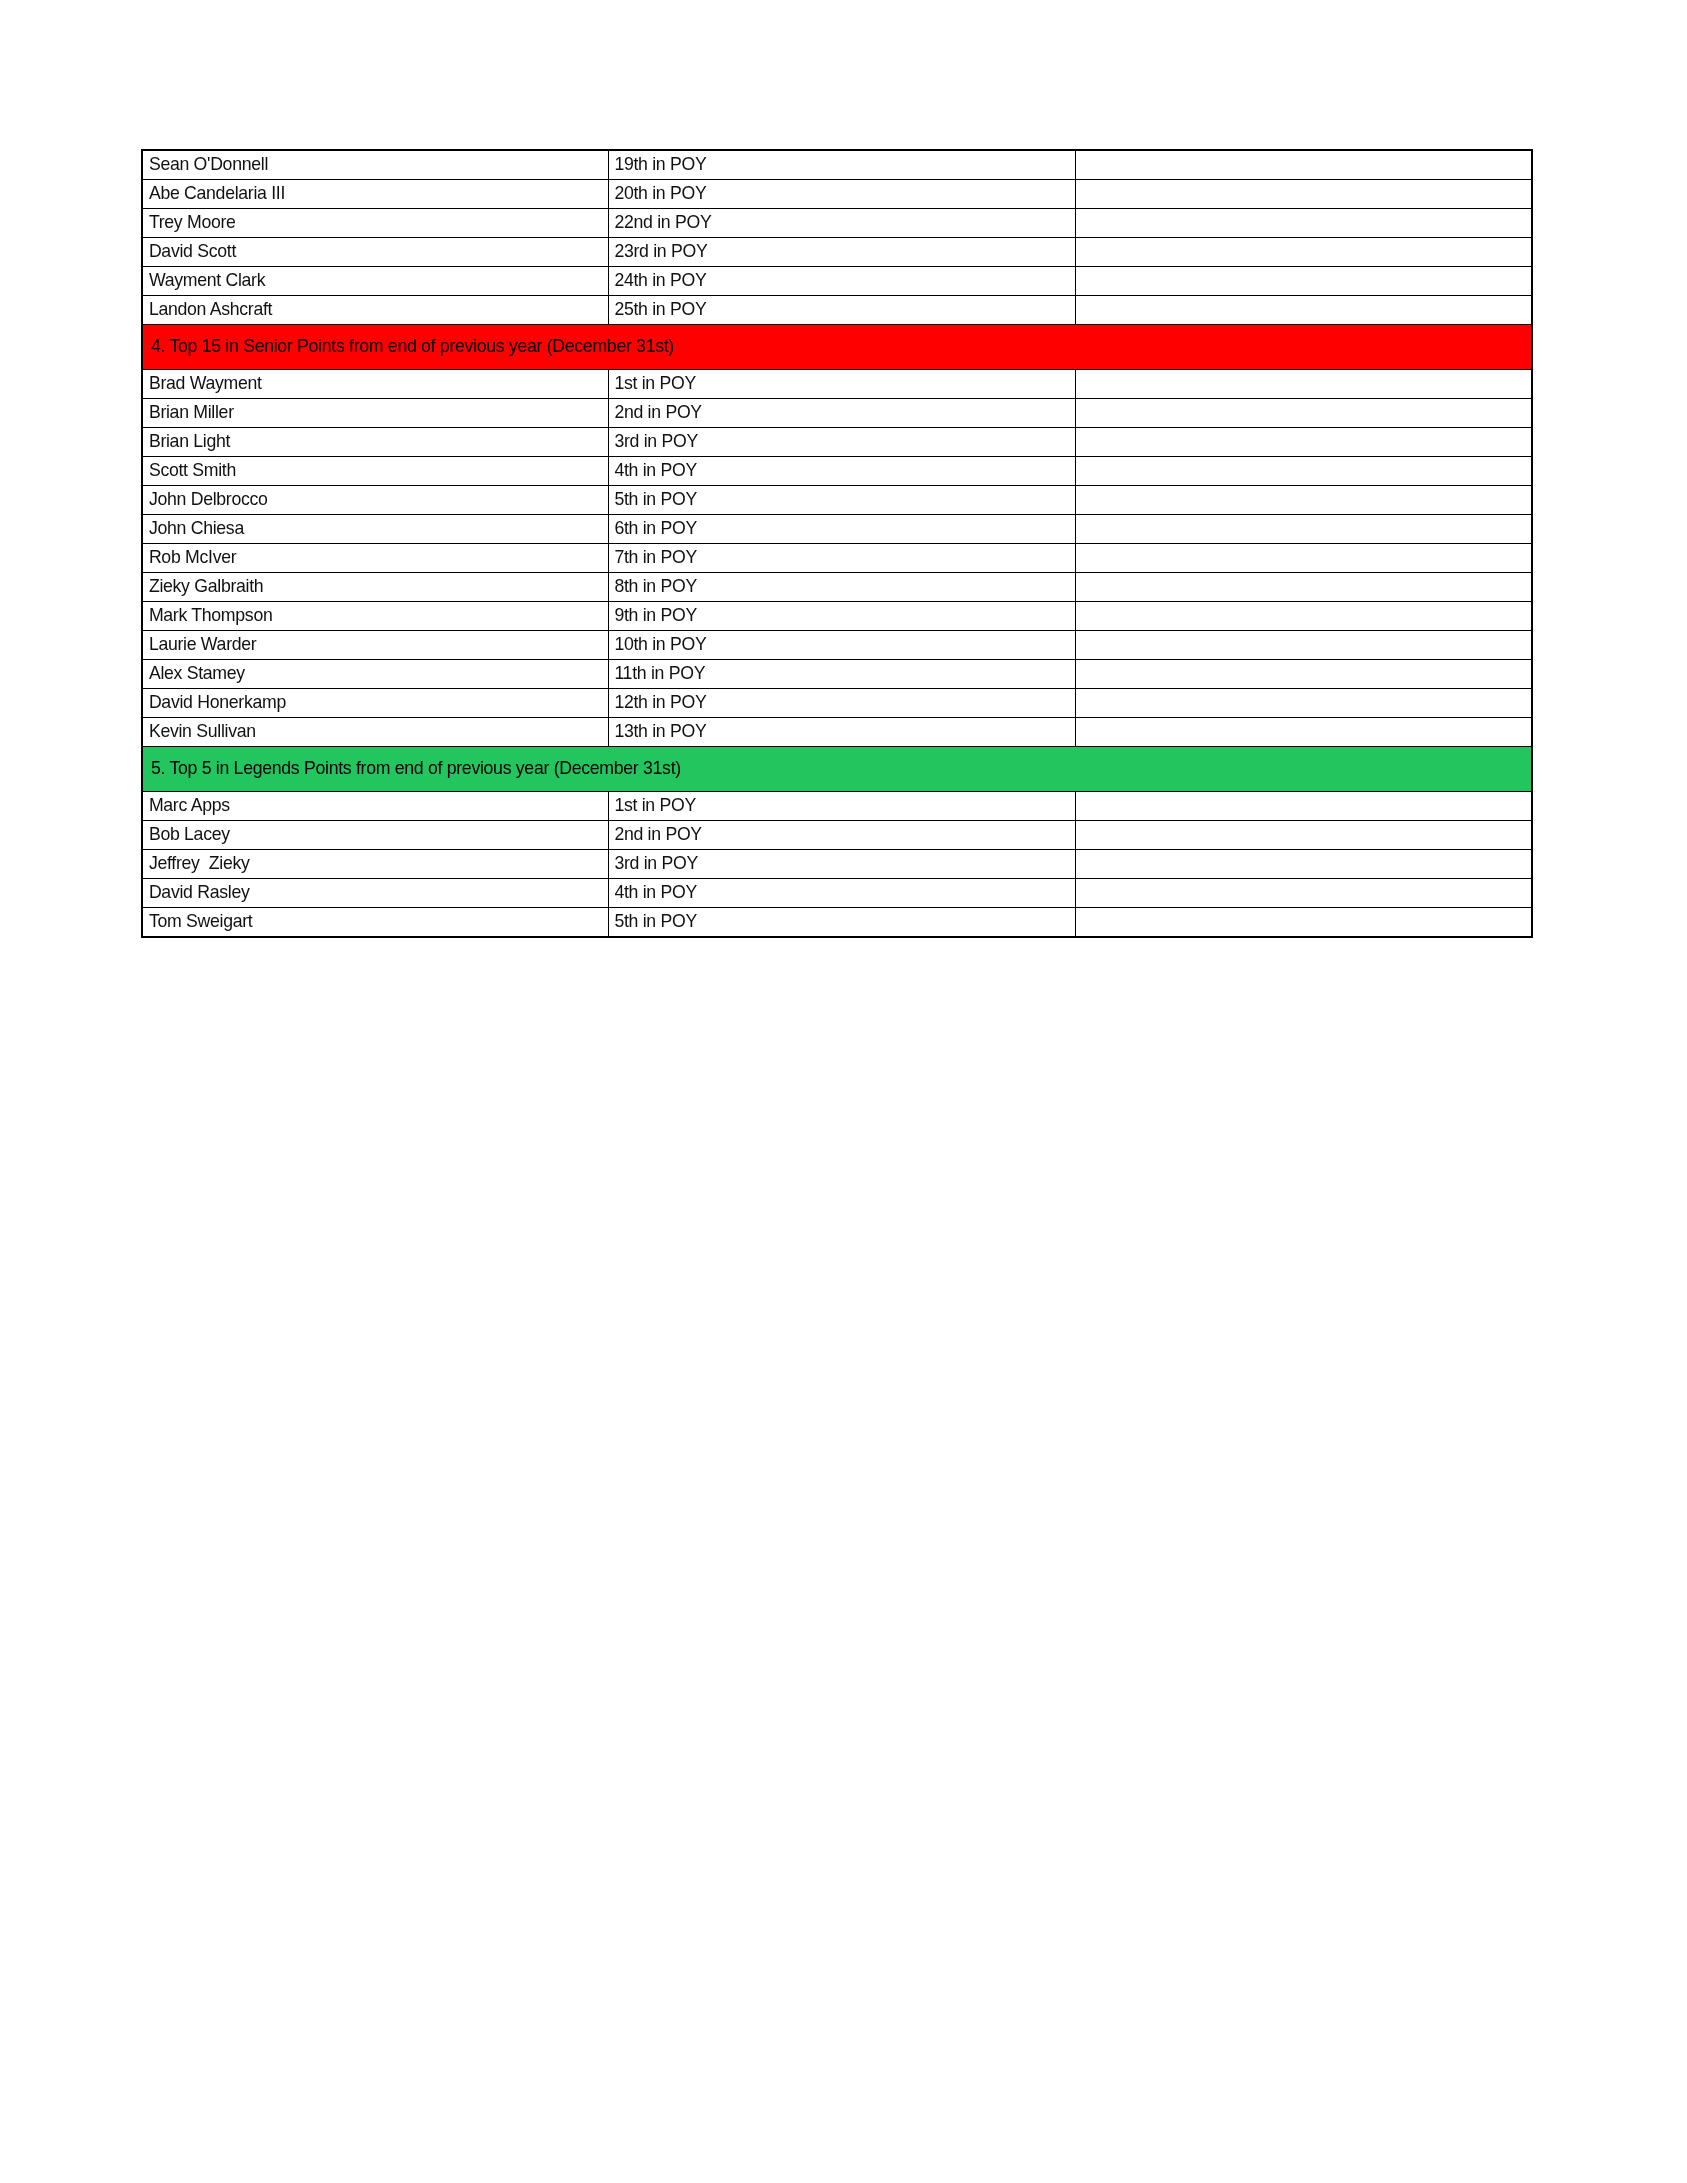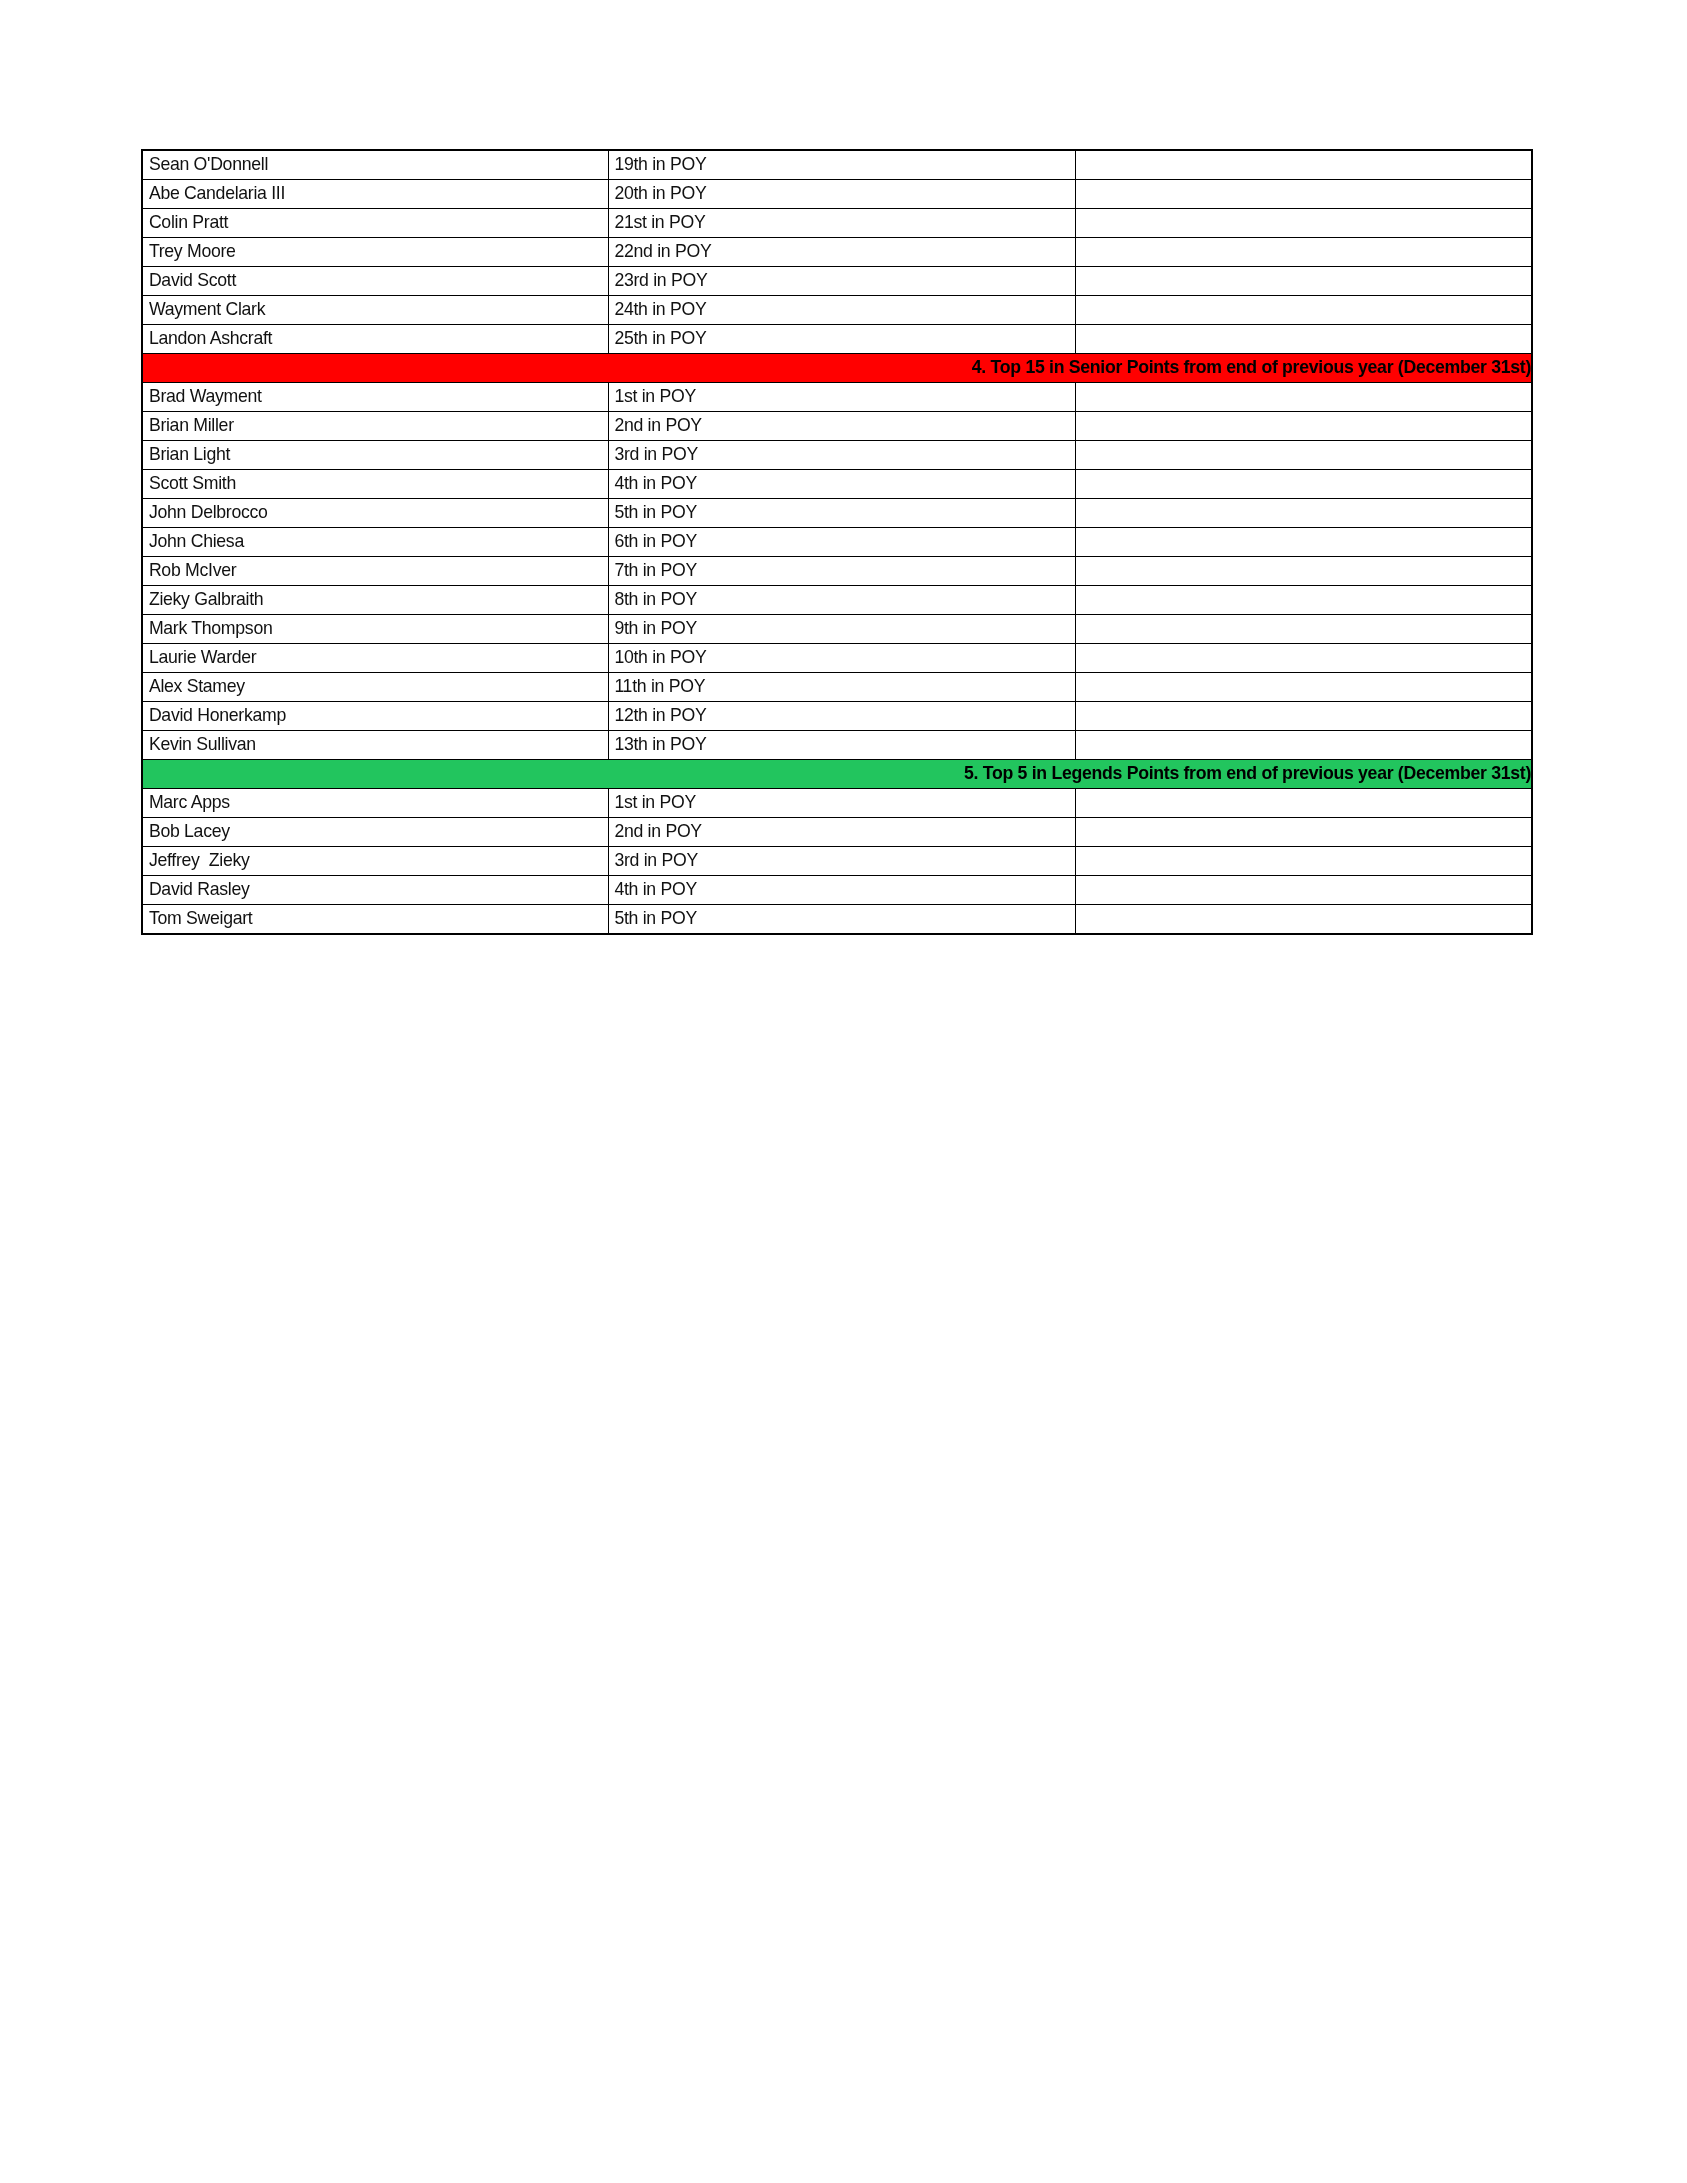--- a/index.html
+++ b/index.html
@@ -32,23 +32,23 @@
     font-size: 17.7px;
     line-height: 1;
     letter-spacing: -0.3px;
     overflow: hidden;
     white-space: pre;
   }
   td.name-cell   { font-weight: 400; }
   td.rank-cell   { font-weight: 400; }
   td.note-cell   { }
   tr.section-row td {
-    font-weight: 700;
-    text-align: right;
-    padding: 0;
+    font-weight: 400;
+    text-align: left;
+    padding: 8px;
     color: #000000;
   }
 </style>
 </head>
 <body>
 
 <div class="page">
   <table class="grid">
     <colgroup>
       <col style="width:466px">
@@ -57,25 +57,20 @@
     </colgroup>
     <tbody id="table-body">
         <tr>
           <td class="name-cell">Sean O'Donnell</td>
           <td class="rank-cell">19th in POY</td>
           <td class="note-cell"></td>
         </tr>
         <tr>
           <td class="name-cell">Abe Candelaria III</td>
           <td class="rank-cell">20th in POY</td>
-          <td class="note-cell"></td>
-        </tr>
-        <tr>
-          <td class="name-cell">Colin Pratt</td>
-          <td class="rank-cell">21st in POY</td>
           <td class="note-cell"></td>
         </tr>
         <tr>
           <td class="name-cell">Trey Moore</td>
           <td class="rank-cell">22nd in POY</td>
           <td class="note-cell"></td>
         </tr>
         <tr>
           <td class="name-cell">David Scott</td>
           <td class="rank-cell">23rd in POY</td>

